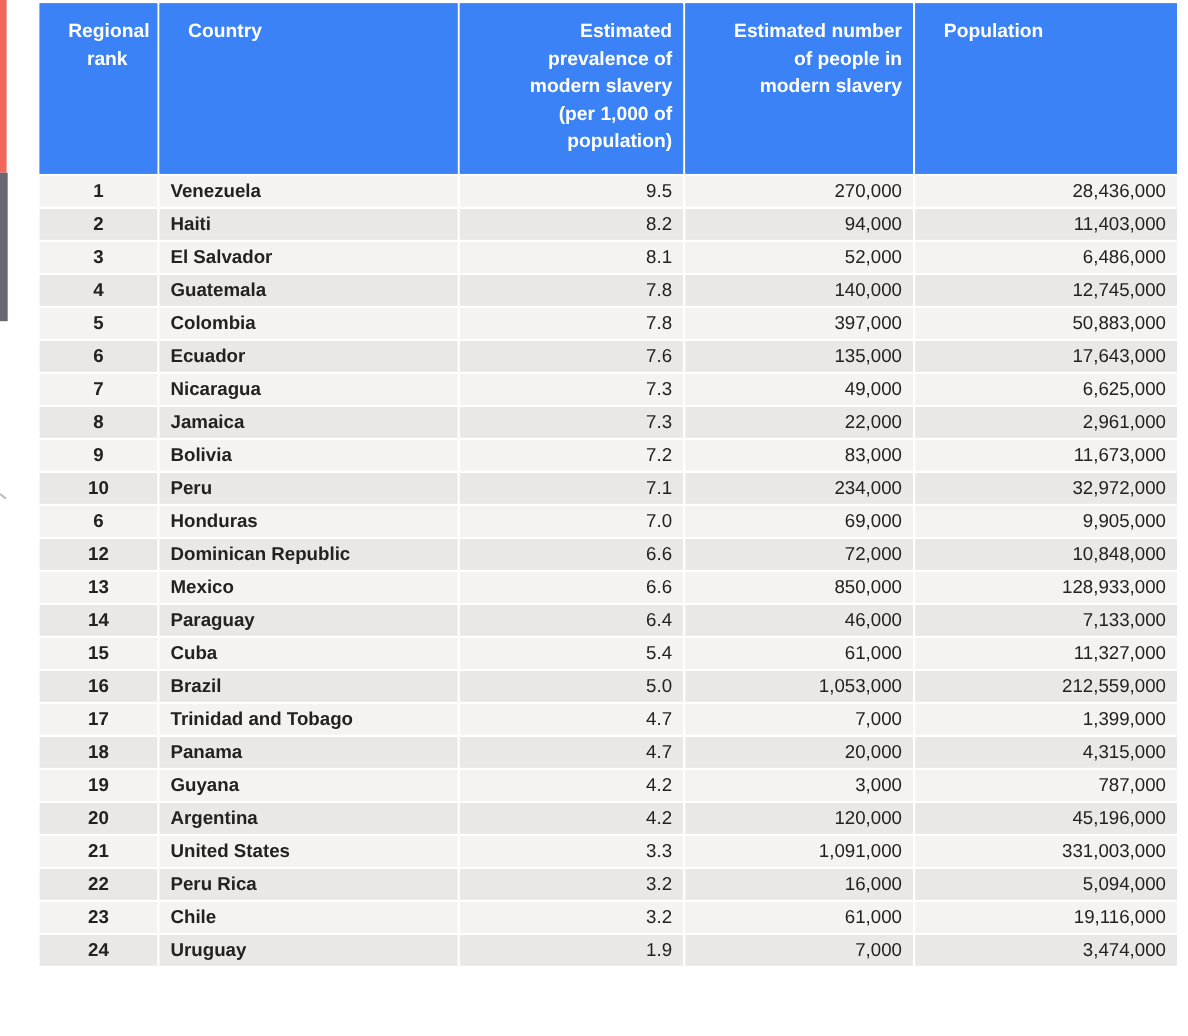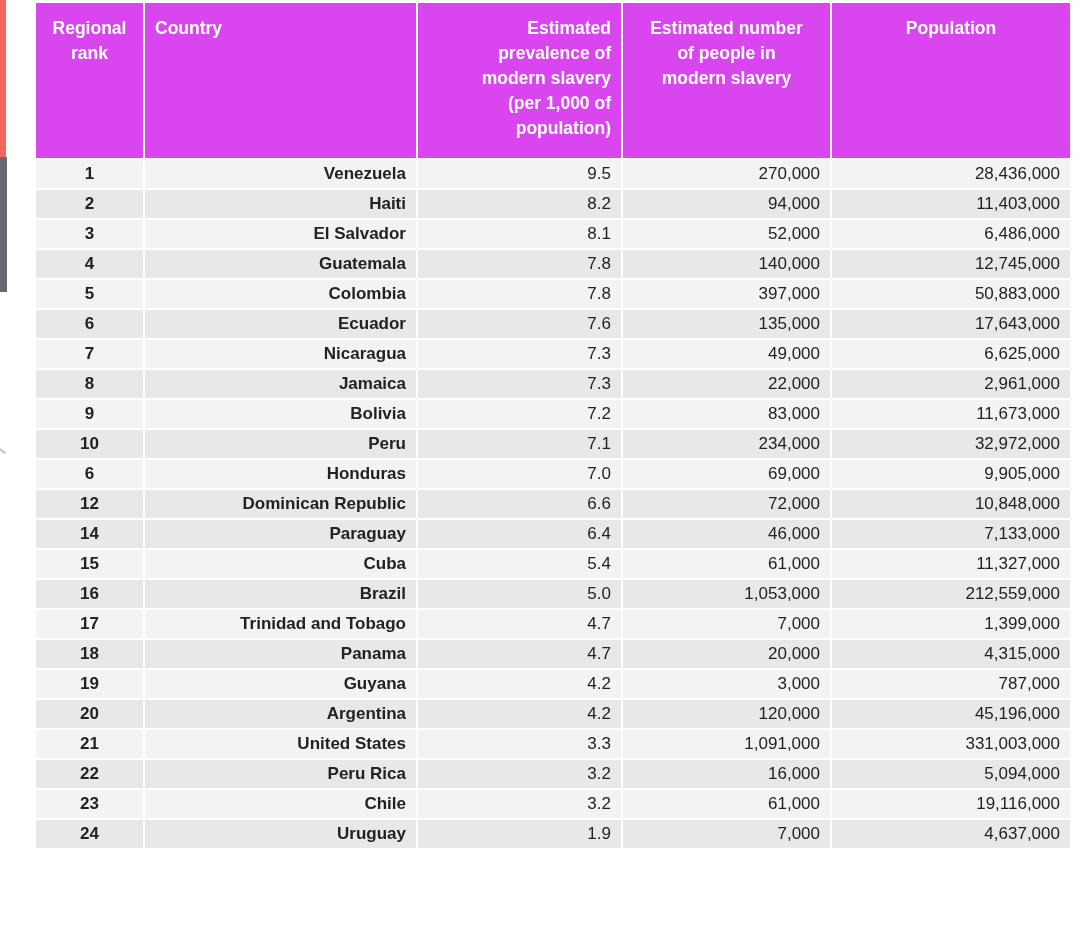--- a/index.html
+++ b/index.html
@@ -35,51 +35,51 @@
     position: absolute;
     left: 34px;
     top: 1px;
     border-collapse: separate;
     border-spacing: 2px;
     table-layout: fixed;
     width: 1018px;
   }
   table.dw-table thead { background: #8f8f8f; }
   table.dw-table th {
-    background: #d946ef;
+    background: #3b82f6;
     color: #ffffff;
     font-weight: 700;
     font-size: 17.5px;
     line-height: 25px;
     height: 155px;
     vertical-align: top;
-    padding: 13px 10px 0 10px;
+    padding: 13px 10px 0 26px;
     white-space: pre-line;
     box-sizing: border-box;
   }
   th.col-rank   { width: 107px; text-align: center; }
   th.col-country{ width: 271px; text-align: left; margin-left: 28px; }
   th.col-prevalence { width: 203px; text-align: right; }
-  th.col-number { width: 207px; text-align: center; }
-  th.col-population { width: 238px; text-align: center; }
+  th.col-number { width: 207px; text-align: right; }
+  th.col-population { width: 238px; text-align: left; }
   table.dw-table td {
     height: 28px;
     font-size: 17px;
     line-height: 28px;
     color: #222222;
     padding: 0 10px;
     vertical-align: middle;
     box-sizing: border-box;
     white-space: nowrap;
     overflow: hidden;
   }
   tr.light td { background: #f4f3f1; }
   tr.dark  td { background: #e9e8e6; }
   td.col-rank    { text-align: center; font-weight: 700; color: #1e1e1e; }
-  td.col-country { text-align: right;   font-weight: 700; color: #1e1e1e; }
+  td.col-country { text-align: left;   font-weight: 700; color: #1e1e1e; }
   td.col-prevalence, td.col-number, td.col-population { text-align: right; font-weight: 400; }
 </style>
 </head>
 <body>
 
 <div class="stage">
 
   <div class="edge-bar red" style="background: rgb(244, 101, 92);"></div>
   <div class="edge-bar gray" style="background: rgb(105, 104, 114);"></div>
   <div class="stray-mark"></div>
@@ -179,20 +179,27 @@
           <td class="col-number">69,000</td>
           <td class="col-population">9,905,000</td>
         </tr>
         <tr class="dark">
           <td class="col-rank">12</td>
           <td class="col-country">Dominican Republic</td>
           <td class="col-prevalence">6.6</td>
           <td class="col-number">72,000</td>
           <td class="col-population">10,848,000</td>
         </tr>
+        <tr class="light">
+          <td class="col-rank">13</td>
+          <td class="col-country">Mexico</td>
+          <td class="col-prevalence">6.6</td>
+          <td class="col-number">850,000</td>
+          <td class="col-population">128,933,000</td>
+        </tr>
         <tr class="dark">
           <td class="col-rank">14</td>
           <td class="col-country">Paraguay</td>
           <td class="col-prevalence">6.4</td>
           <td class="col-number">46,000</td>
           <td class="col-population">7,133,000</td>
         </tr>
         <tr class="light">
           <td class="col-rank">15</td>
           <td class="col-country">Cuba</td>
@@ -254,18 +261,18 @@
           <td class="col-country">Chile</td>
           <td class="col-prevalence">3.2</td>
           <td class="col-number">61,000</td>
           <td class="col-population">19,116,000</td>
         </tr>
         <tr class="dark">
           <td class="col-rank">24</td>
           <td class="col-country">Uruguay</td>
           <td class="col-prevalence">1.9</td>
           <td class="col-number">7,000</td>
-          <td class="col-population">4,637,000</td>
+          <td class="col-population">3,474,000</td>
         </tr>
       </tbody>
   </table>
 
 </div>
 
 </body></html>

